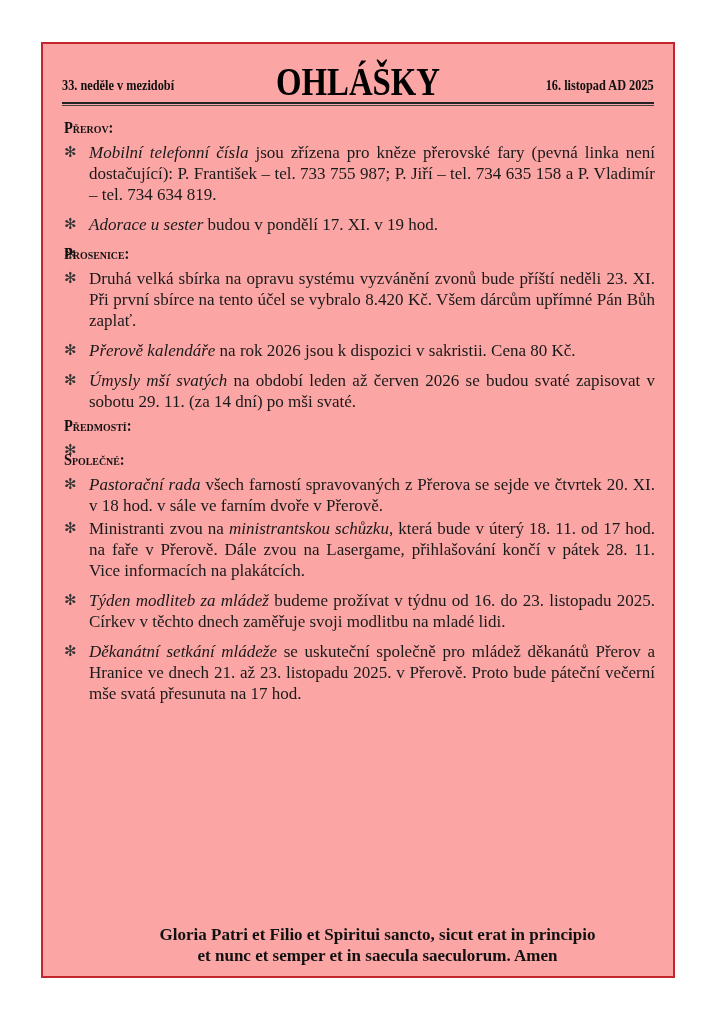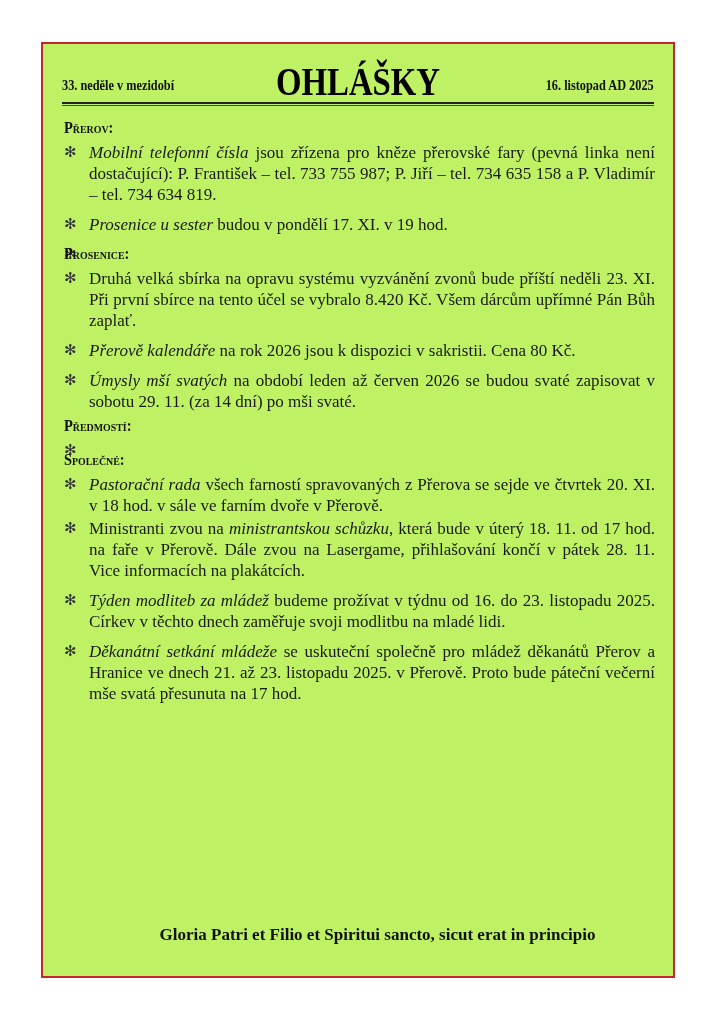--- a/index.html
+++ b/index.html
@@ -1,19 +1,19 @@
 <!DOCTYPE html>
 <html><head>
 <meta charset="utf-8">
 <style>
   html, body { margin: 0; padding: 0; background: #ffffff; }
   body { width: 721px; height: 1024px; position: relative; overflow: hidden; }
   .page {
     position: absolute; left: 41px; top: 42px; width: 634px; height: 936px;
-    border: 2px solid #c4262e; box-sizing: border-box; background: #bef264;
+    border: 2px solid #c4262e; box-sizing: border-box; background: #fca5a5;
   }
   .header {
     position: absolute; left: 19px; right: 19px; top: 14px; height: 46px;
   }
   .hdr-left, .hdr-right {
     position: absolute; bottom: 10px;
     font-family: "Liberation Serif", serif; font-weight: bold; font-size: 15px;
     color: #111; transform: scaleX(0.82); white-space: nowrap;
   }
   .hdr-left { left: 0; transform-origin: left bottom; }
@@ -62,21 +62,21 @@
   </div>
   <div class="rule"></div>
 
   <div class="content">
 
     <div class="section-title">Přerov:</div>
     <div class="item">
       <span class="bullet">✻</span><em>Mobilní telefonní čísla</em><span> jsou zřízena pro kněze přerovské fary (pevná linka není dostačující): P. František – tel. 733 755 987; P. Jiří – tel. 734 635 158 a P. Vladimír – tel. 734 634 819.</span>
     </div>
     <div class="item">
-      <span class="bullet">✻</span><em>Prosenice u sester</em><span> budou v pondělí 17. XI. v 19 hod.</span>
+      <span class="bullet">✻</span><em>Adorace u sester</em><span> budou v pondělí 17. XI. v 19 hod.</span>
     </div>
     <div class="item" style="margin-bottom:4px">
       <span class="bullet">✻</span>
     </div>
 
     <div class="section-title">Prosenice:</div>
     <div class="item">
       <span class="bullet">✻</span><span>Druhá velká sbírka na opravu systému vyzvánění zvonů bude příští neděli 23. XI. Při první sbírce na tento účel se vybralo 8.420 Kč. Všem dárcům upřímné Pán Bůh zaplať.</span>
     </div>
     <div class="item">
@@ -101,14 +101,15 @@
     <div class="item">
       <span class="bullet">✻</span><em>Týden modliteb za mládež</em><span> budeme prožívat v týdnu od 16. do 23. listopadu 2025. Církev v těchto dnech zaměřuje svoji modlitbu na mladé lidi.</span>
     </div>
     <div class="item">
       <span class="bullet">✻</span><em>Děkanátní setkání mládeže</em><span> se uskuteční společně pro mládež děkanátů Přerov a Hranice ve dnech 21. až 23. listopadu 2025. v Přerově. Proto bude páteční večerní mše svatá přesunuta na 17 hod.</span>
     </div>
   </div>
 
   <div class="footer">
     <div>Gloria Patri et Filio et Spiritui sancto, sicut erat in principio</div>
+    <div>et nunc et semper et in saecula saeculorum. Amen</div>
   </div>
 </div>
 
 </body></html>

